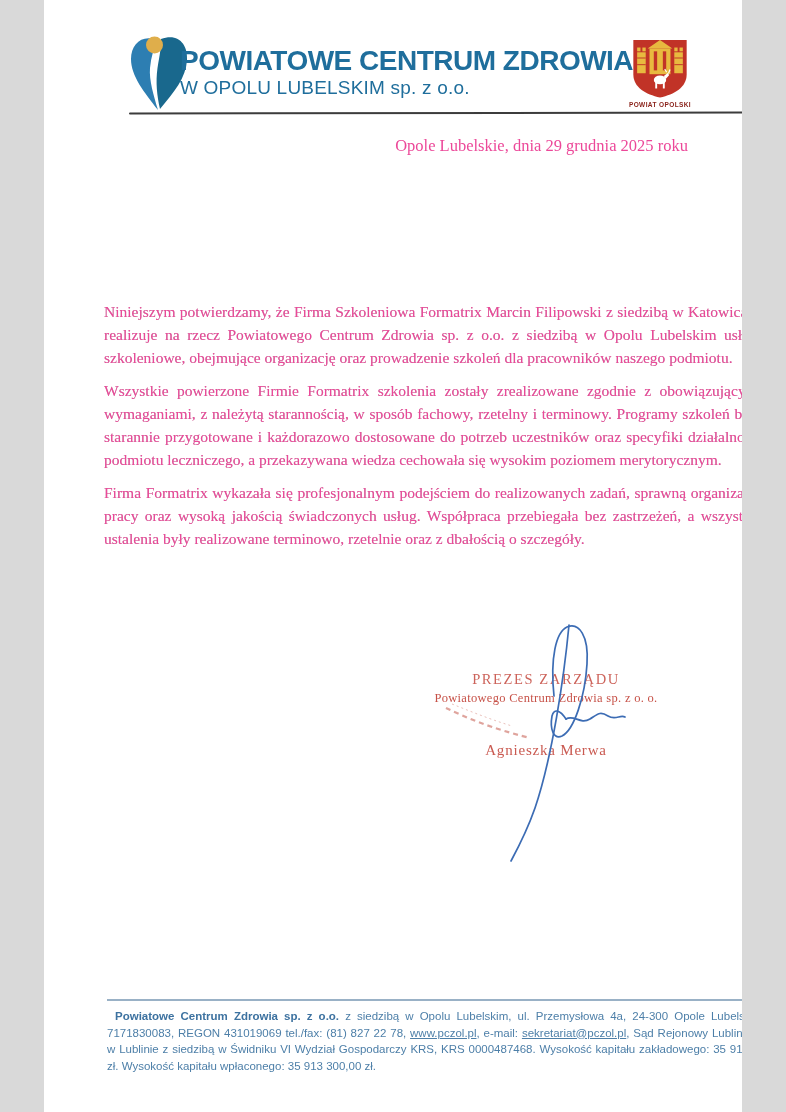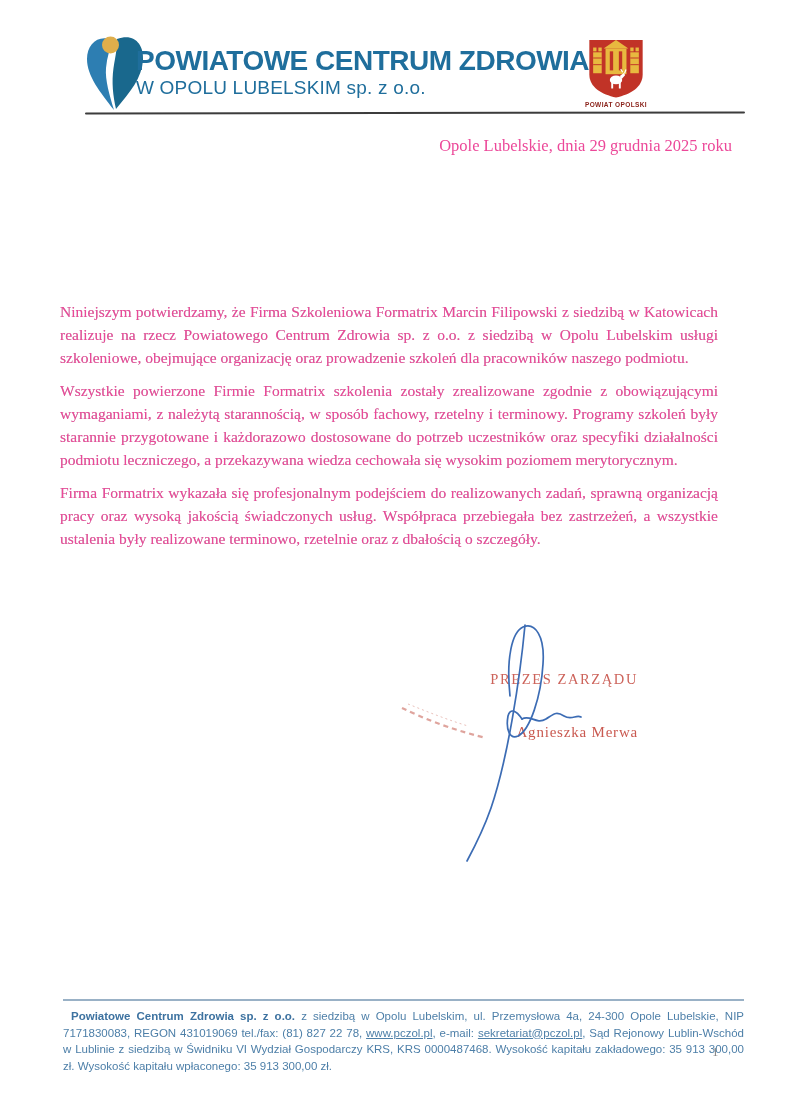--- a/index.html
+++ b/index.html
@@ -1,18 +1,18 @@
 <!DOCTYPE html>
 <html><head>
 <meta charset="utf-8">
 <style>
   html,body{margin:0;padding:0;background:#d9d9d9;}
   .page{
     position:relative;
-    width:786px;height:1112px;
+    width:698px;height:1112px;
     margin:0 auto;
     background:#ffffff;
     overflow:hidden;
     font-family:"Liberation Serif", serif;
   }
   
   .logo{position:absolute;left:84px;top:32px;width:62px;height:80px;}
   .org-block{position:absolute;left:136px;top:46px;color:#1f6e9c;font-family:"Liberation Sans",sans-serif;}
   .org-line1{font-size:28px;font-weight:bold;letter-spacing:-0.5px;line-height:30px;white-space:nowrap;}
   .org-line2{font-size:19px;font-weight:normal;letter-spacing:0.2px;line-height:24px;white-space:nowrap;}
@@ -23,21 +23,21 @@
   
   .date-line{position:absolute;top:136px;right:54px;font-size:16.5px;color:#ec4899;}
   .doc-title{position:absolute;left:72px;top:234px;width:666px;text-align:center;
     font-size:20px;font-weight:bold;letter-spacing:1.2px;color:#2f2f2f;}
   
   .body-text{position:absolute;left:60px;top:300px;width:658px;
     font-size:15.5px;line-height:23px;color:#ec4899;
     text-align:justify;text-shadow:0 0 0.6px rgba(90,90,90,0.45);}
   .body-text p{margin:0 0 10px 0;}
   
-  .stamp{position:absolute;left:366px;top:671px;width:272px;text-align:right;
+  .stamp{position:absolute;left:366px;top:671px;width:272px;text-align:center;
     color:#c4483e;font-family:"Liberation Serif",serif;z-index:2;}
   .stamp-line1{font-size:14.5px;letter-spacing:1.6px;opacity:0.85;}
   .stamp-line2{font-size:12.5px;letter-spacing:0.3px;margin-top:3px;opacity:0.95;}
   .stamp-line3{font-size:15px;letter-spacing:0.8px;margin-top:36px;opacity:0.9;}
   .signature-svg{position:absolute;left:370px;top:618px;z-index:3;}
   .scribble-svg{position:absolute;left:398px;top:702px;z-index:1;}
   
   .footer-rule{position:absolute;left:63px;top:999px;width:681px;height:2px;background:#7f9db8;opacity:0.8;}
   .footer{position:absolute;left:63px;top:1008px;width:681px;
     font-family:"Liberation Sans",sans-serif;font-size:11.5px;line-height:16.5px;
@@ -107,20 +107,21 @@
     <p>Firma Formatrix wykazała się profesjonalnym podejściem do realizowanych zadań, sprawną organizacją pracy oraz wysoką jakością świadczonych usług. Współpraca przebiegała bez zastrzeżeń, a wszystkie ustalenia były realizowane terminowo, rzetelnie oraz z dbałością o szczegóły.</p>
   </div>
 
   <svg class="scribble-svg" width="95" height="45" viewBox="0 0 95 45">
     <path d="M4,6 C25,16 48,26 88,36" stroke="#bf4a3c" stroke-width="2.2" fill="none" stroke-dasharray="5 4" opacity="0.5"></path>
     <path d="M10,2 C30,10 50,18 70,24" stroke="#bf4a3c" stroke-width="1" fill="none" stroke-dasharray="2 3" opacity="0.35"></path>
   </svg>
 
   <div class="stamp">
     <div class="stamp-line1">PREZES ZARZĄDU</div>
+    <div class="stamp-line2">Powiatowego Centrum Zdrowia sp. z o. o.</div>
     <div class="stamp-line3">Agnieszka Merwa</div>
   </div>
 
   <svg class="signature-svg" width="290" height="248" viewBox="0 0 290 248">
     <g stroke="#3c6cb4" stroke-width="1.7" fill="none" stroke-linecap="round">
       <path d="M140,78 C136,40 142,14 153,9 C165,4 175,18 173,46 C171,79 160,112 148,118 C140,121.5 135.5,112 138,98 C140,90 146,92 152,101"></path>
       <path d="M152,101 C160,96 166,107 176,101 C184,96 186,93 194,98 C202,103 206,96 211,99"></path>
       <path d="M155,7 C150,60 138,140 121,190 C113,213 104,230 97,243"></path>
     </g>
   </svg>

